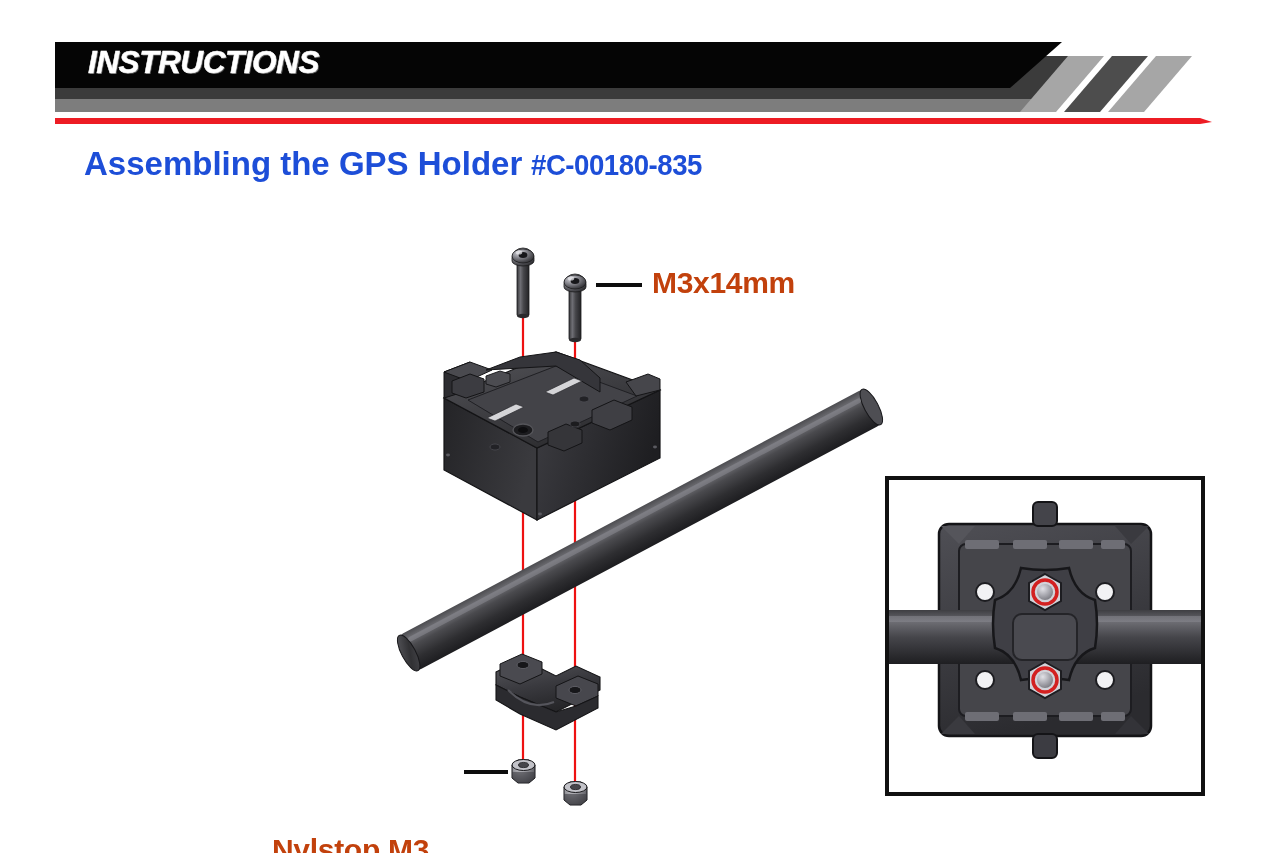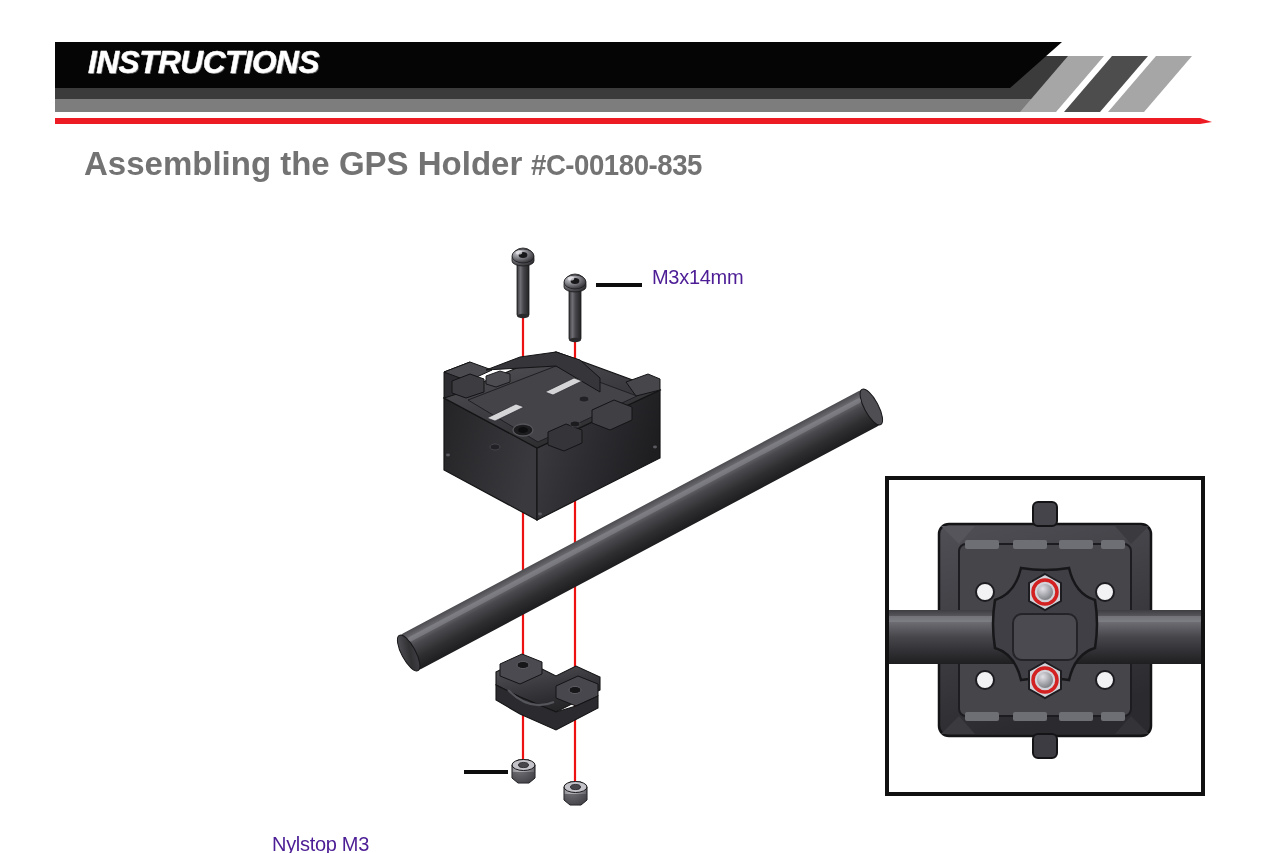--- a/index.html
+++ b/index.html
@@ -39,21 +39,21 @@
     white-space: nowrap;
     text-shadow: 1px 1px 0 rgba(255,255,255,0.35);
   }
 
   
   #page-title {
     position: absolute;
     left: 84px;
     top: 145px;
     white-space: nowrap;
-    color: #737373;
+    color: #1d4ed8;
   }
   #page-title .t-main {
     font-family: "Liberation Sans", sans-serif;
     font-weight: bold;
     font-size: 33px;
     letter-spacing: 0px;
   }
   #page-title .t-part {
     font-family: "Liberation Sans", sans-serif;
     font-weight: bold;
@@ -61,23 +61,23 @@
     letter-spacing: -0.5px;
     display: inline-block;
     transform: scaleX(0.92);
     transform-origin: left center;
   }
 
   
   .callout-label {
     position: absolute;
     font-family: "Liberation Sans", sans-serif;
-    font-weight: normal;
-    font-size: 20px;
-    color: #4c1d95;
+    font-weight: bold;
+    font-size: 30px;
+    color: #c2410c;
     white-space: nowrap;
     letter-spacing: -0.3px;
   }
   #label-screw { left: 652px; top: 266px; }
   #label-nut   { left: 272px; top: 785px; margin-top: 48px; }
 
   .leader-line {
     position: absolute;
     background: #0d0d0d;
     height: 4px;

